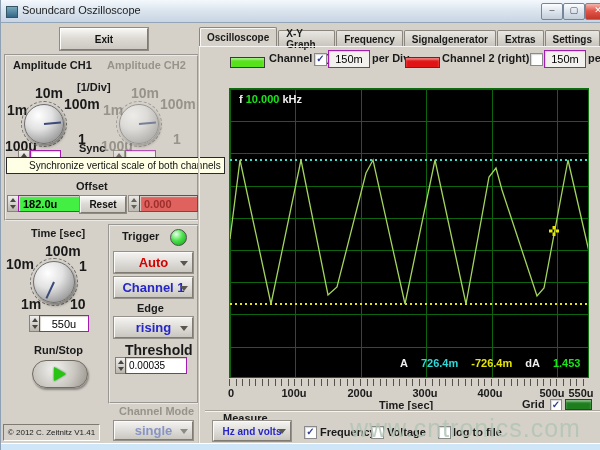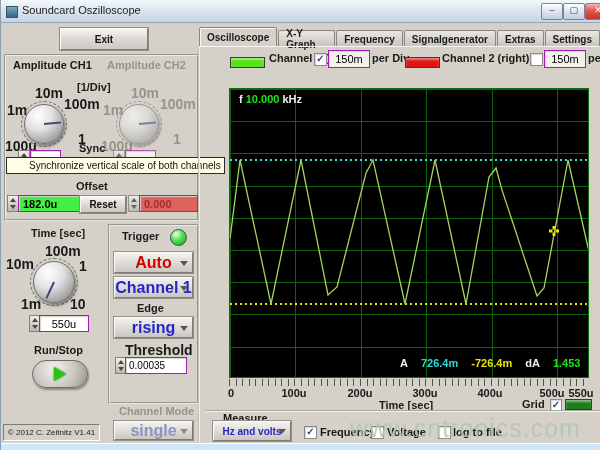--- a/index.html
+++ b/index.html
@@ -25,21 +25,21 @@
     border:1px solid;border-color:#fdfdfb #7f7b73 #7f7b73 #fdfdfb;
     box-shadow:0 0 0 1px #8f8b83;
     display:flex;align-items:center;justify-content:center;
     font-weight:bold;color:#111;cursor:default;}
   .grp{border:2px groove #eceae4;}
   
   .dd{background:linear-gradient(#f3f2f0,#cac7c0);
     border:1px solid;border-color:#fbfbf9 #7f7b73 #7f7b73 #fbfbf9;
     box-shadow:0 0 0 1px #94908a;
     display:flex;align-items:center;justify-content:center;
-    font-size:16px;font-weight:bold;}
+    font-size:13px;font-weight:bold;}
   .dd .arr{position:absolute;right:4px;top:50%;margin-top:-2px;width:0;height:0;
     border-left:4px solid transparent;border-right:4px solid transparent;
     border-top:5px solid #5a564e;}
   
   .spin{width:10px;background:linear-gradient(#f0efed,#b9b6af);
     border:1px solid #87837b;display:flex;flex-direction:column;
     align-items:center;justify-content:space-around;}
   .spin i{width:0;height:0;border-left:3px solid transparent;border-right:3px solid transparent;}
   .spin .up{border-bottom:4px solid #4a463e;}
   .spin .dn{border-top:4px solid #4a463e;}

